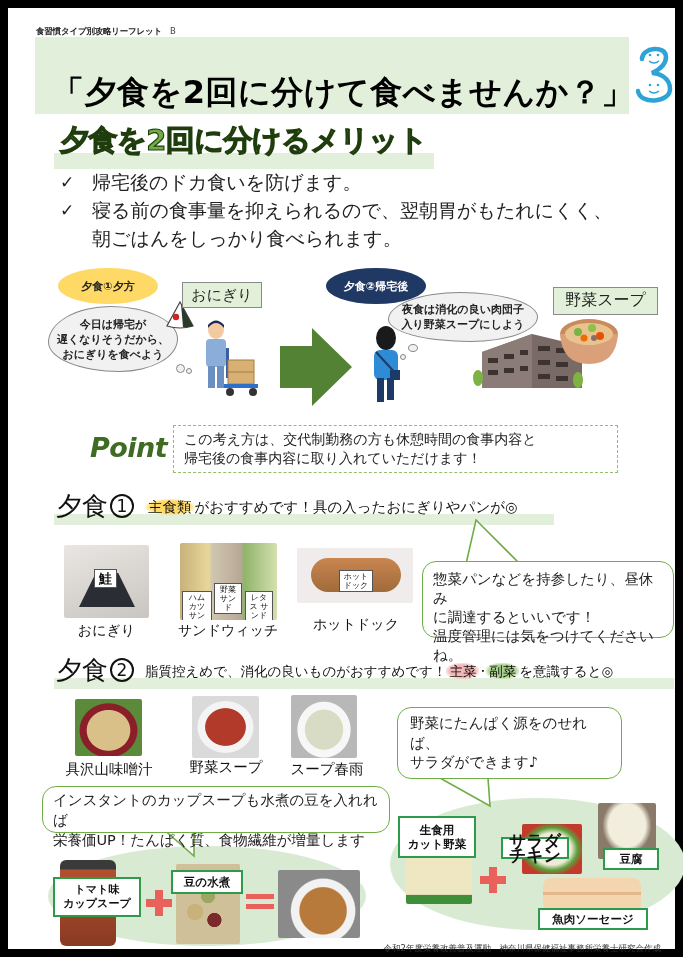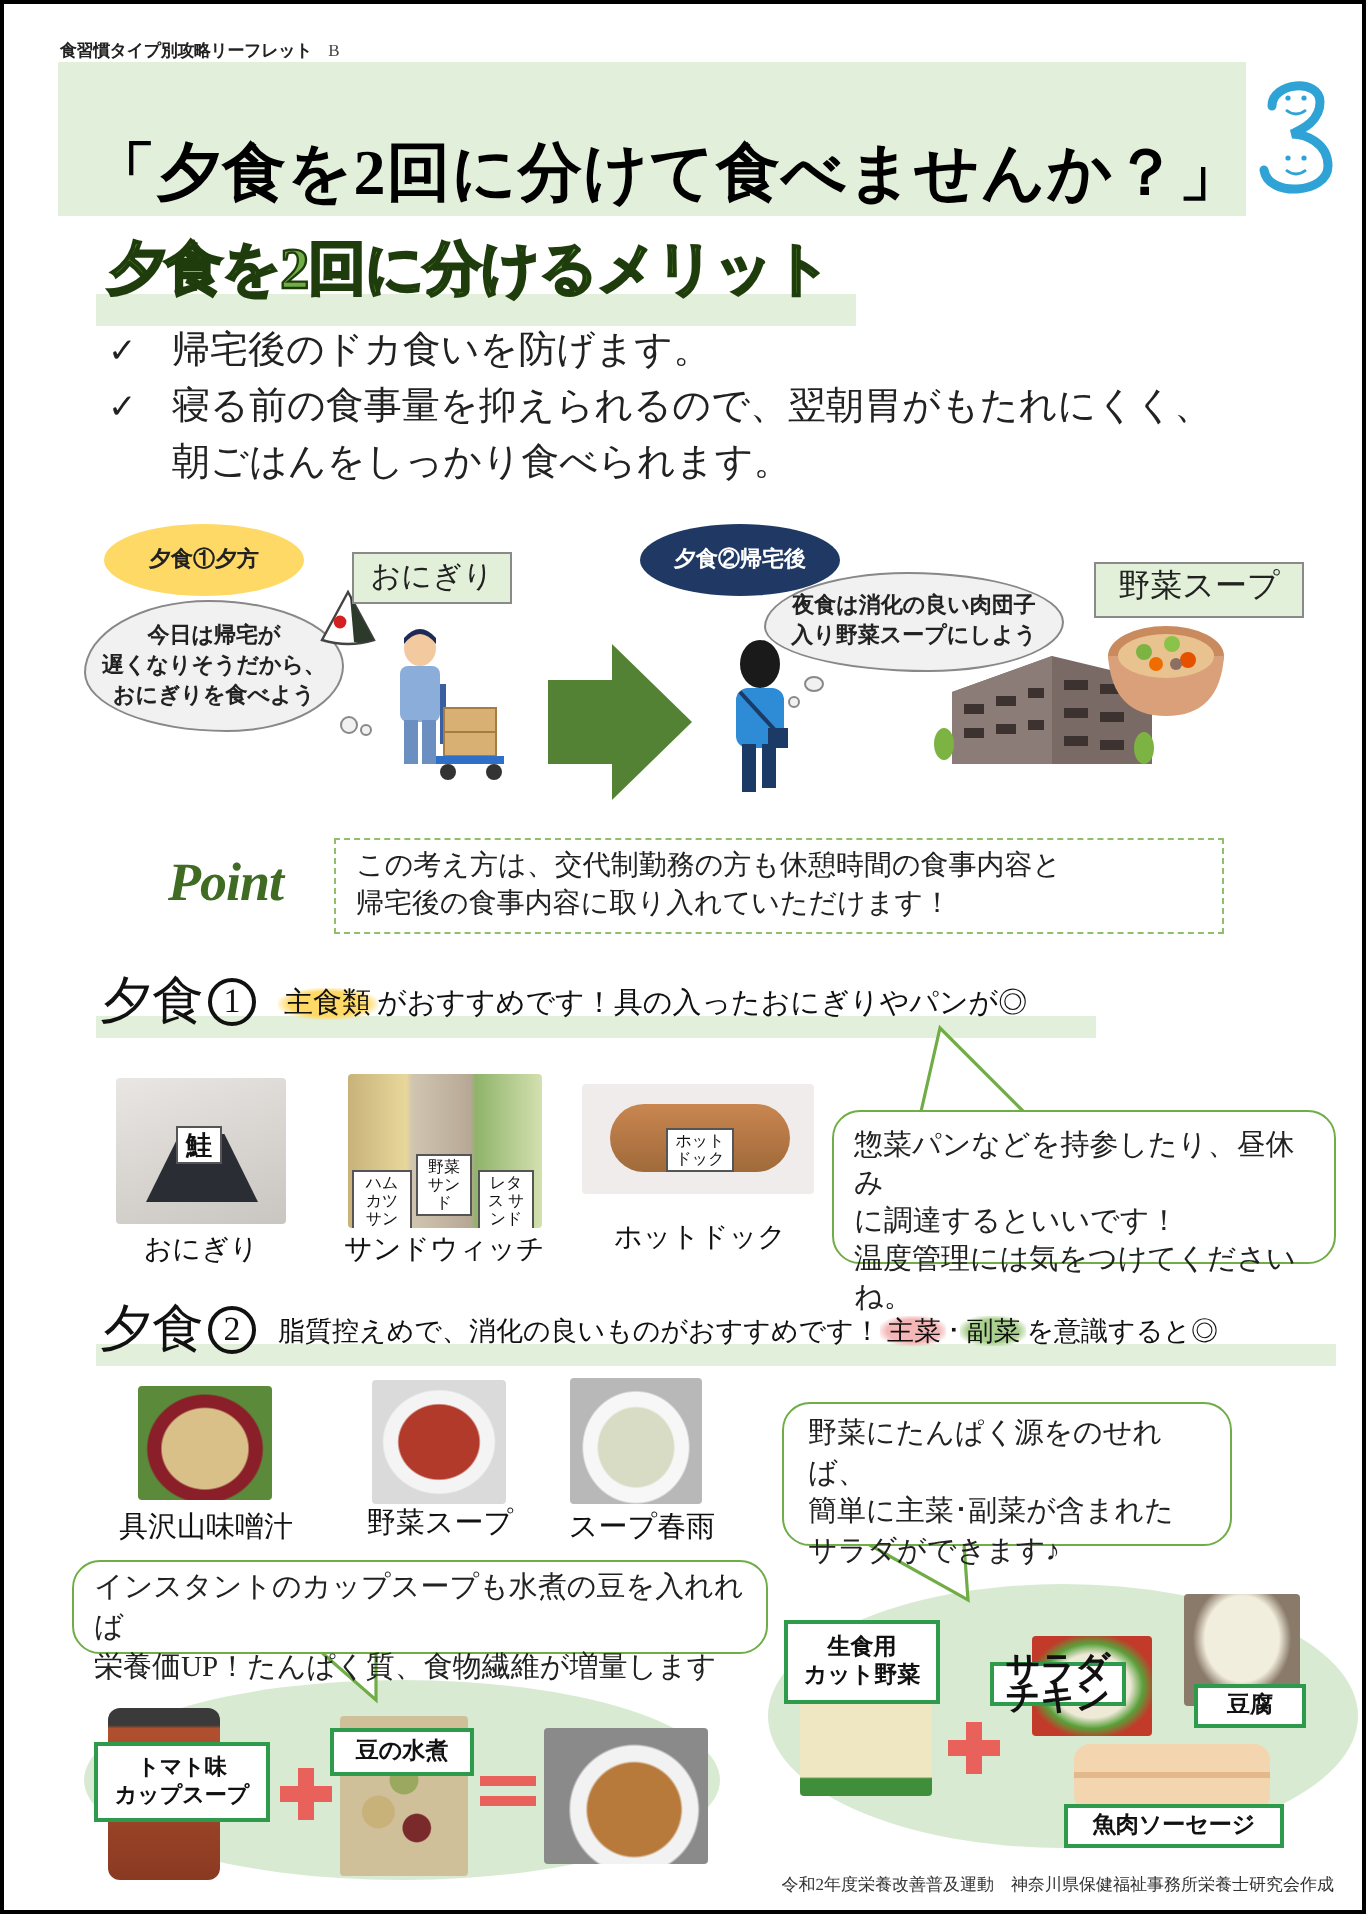--- a/index.html
+++ b/index.html
@@ -1,18 +1,18 @@
 <!DOCTYPE html>
 <html><head>
 <meta charset="utf-8">
 <style>
   * { box-sizing: border-box; margin: 0; padding: 0; }
   html, body { width: 683px; height: 957px; background: #fff; overflow: hidden; }
   body { font-family: "DejaVu Sans", "Liberation Sans", sans-serif; color: #111; position: relative; }
-  .page { position: absolute; left: 0; top: 0; width: 683px; height: 957px; border: 2px solid #000000; background: #fff; font-family: Liberation Serif, serif; }
+  .page { position: absolute; left: 0; top: 0; width: 683px; height: 957px; border: 8px solid #000000; background: #fff; }
   .abs { position: absolute; }
 
   .doc-label { left: 28px; top: 18px; font-size: 8.5px; color: #222; font-weight: bold; letter-spacing: -0.2px; }
   .doc-label .b { font-weight: normal; margin-left: 8px; color: #444; }
 
   .title-band { left: 27px; top: 29px; width: 594px; height: 77px; background: #e2efda; }
   .title-sub { left: 52px; top: 33px; font-size: 18.5px; font-weight: bold; color: #3f6b22; letter-spacing: 0.2px; white-space: nowrap; }
   .title-main { left: 44px; top: 63px; font-size: 32px; font-weight: bold; color: #000000; white-space: nowrap; letter-spacing: 0.5px; }
 
   .num-badge { left: 626px; top: 33px; width: 40px; height: 66px; }
@@ -274,21 +274,20 @@
       <rect x="0" y="12" width="28" height="5" fill="#e8615a"></rect>
   </svg>
   <div class="abs photo" style="left:270px;top:862px;width:82px;height:68px;background:radial-gradient(circle at 55% 60%,#b87a3a 0 38%,#f2f2f2 40% 52%,#8a8a8a 54%);"></div>
 
   <div class="abs green-ellipse" style="left:382px;top:790px;width:295px;height:132px;"></div>
   <svg class="abs" style="left:430px;top:770px;width:60px;height:30px;" viewBox="0 0 60 30">
     <polyline points="2,0 52,28 50,0" fill="#fff" stroke="#70ad47" stroke-width="1.6"></polyline>
   </svg>
   <div class="abs speech" style="left:389px;top:699px;width:225px;height:72px;padding:6px 12px;font-size:14.5px;line-height:19.5px;">
     <div>野菜にたんぱく源をのせれば、</div>
-    <div>簡単に主菜･副菜が含まれた</div>
     <div>サラダができます♪</div>
   </div>
 
   <div class="abs photo" style="left:398px;top:848px;width:66px;height:48px;background:linear-gradient(180deg,#efe6c2 0 80%,#3f8f3a 82%);"></div>
   <div class="abs box-label" style="left:390px;top:808px;width:78px;height:42px;font-size:11.5px;">
     <span>生食用</span>
     <span>カット野菜</span>
   </div>
   <svg class="abs plus" style="left:470px;top:857px;" viewBox="0 0 30 30">
     <path d="M11 2 H19 V11 H28 V19 H19 V28 H11 V19 H2 V11 H11 Z" fill="#e8615a"></path>

